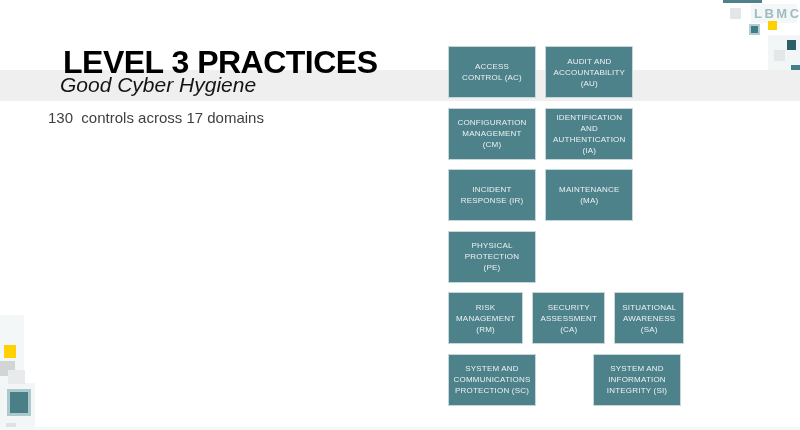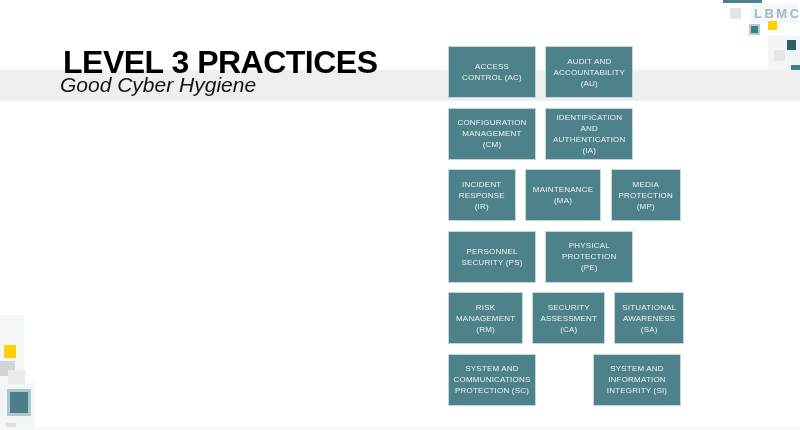--- a/index.html
+++ b/index.html
@@ -79,20 +79,21 @@
 </style>
 </head>
 <body>
 
 <div class="slide">
 
   <div class="subtitle-band"></div>
 
   <h1 class="page-title">LEVEL 3 PRACTICES</h1>
   <div class="slide-subtitle">Good Cyber Hygiene</div>
+  <div class="controls-caption">130  controls across 17 domains</div>
 
   <div class="domain-grid">
     <div class="grid-row">
       <div class="domain-box">
           <span>ACCESS CONTROL (AC)</span>
         </div>
       <div class="domain-box">
           <span>AUDIT AND ACCOUNTABILITY (AU)</span>
         </div>
     </div>
@@ -104,28 +105,22 @@
           <span>IDENTIFICATION AND AUTHENTICATION (IA)</span>
         </div>
     </div>
     <div class="grid-row">
       <div class="domain-box">
           <span>INCIDENT RESPONSE (IR)</span>
         </div>
       <div class="domain-box">
           <span>MAINTENANCE (MA)</span>
         </div>
-      <div class="domain-box">
-          <span>MEDIA PROTECTION (MP)</span>
-        </div>
     </div>
     <div class="grid-row">
-      <div class="domain-box">
-          <span>PERSONNEL SECURITY (PS)</span>
-        </div>
       <div class="domain-box">
           <span>PHYSICAL PROTECTION (PE)</span>
         </div>
     </div>
     <div class="grid-row">
       <div class="domain-box">
           <span>RISK MANAGEMENT (RM)</span>
         </div>
       <div class="domain-box">
           <span>SECURITY ASSESSMENT (CA)</span>

